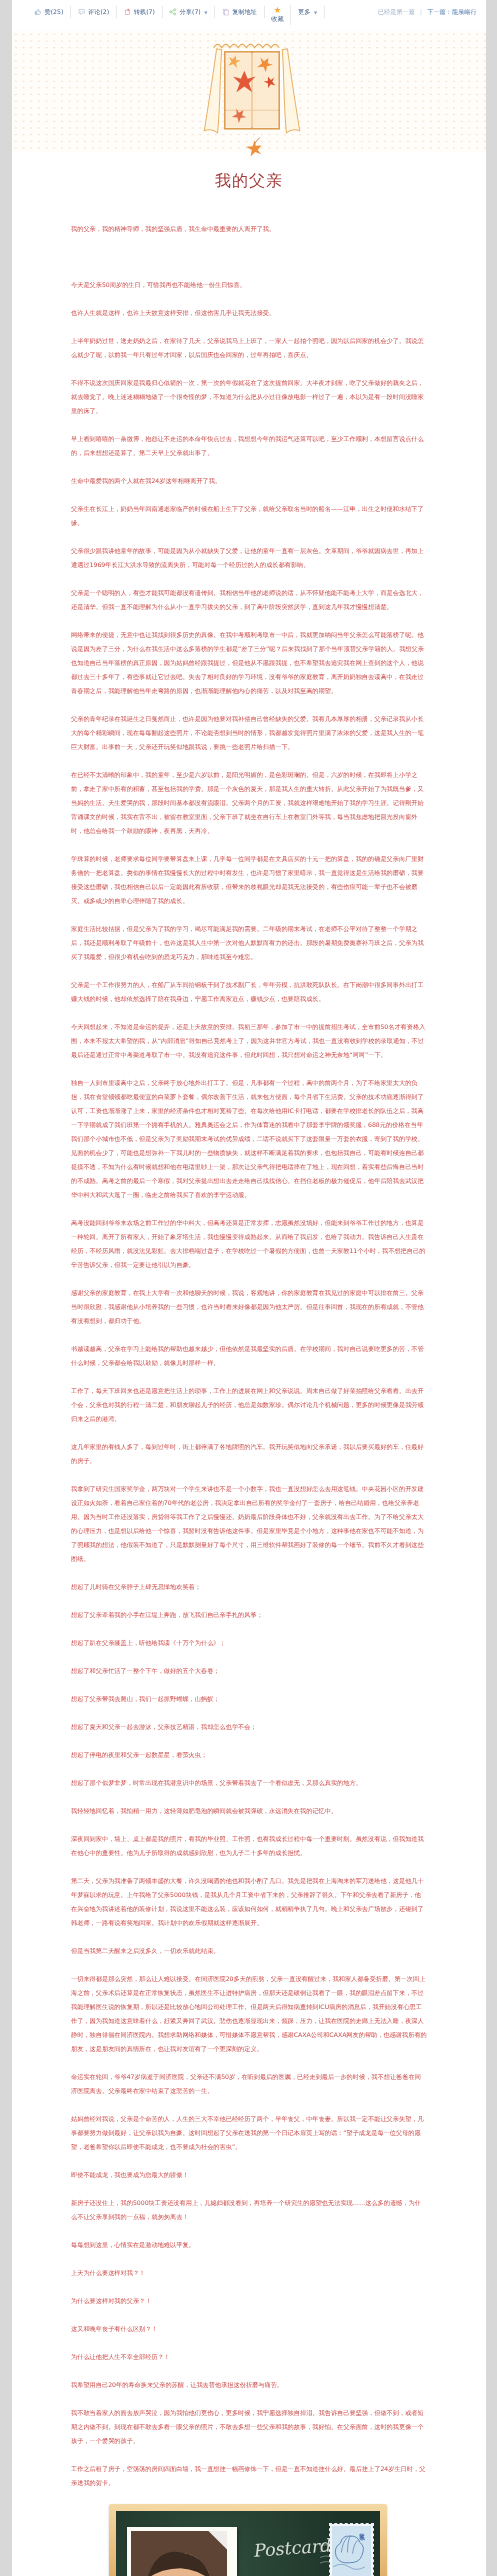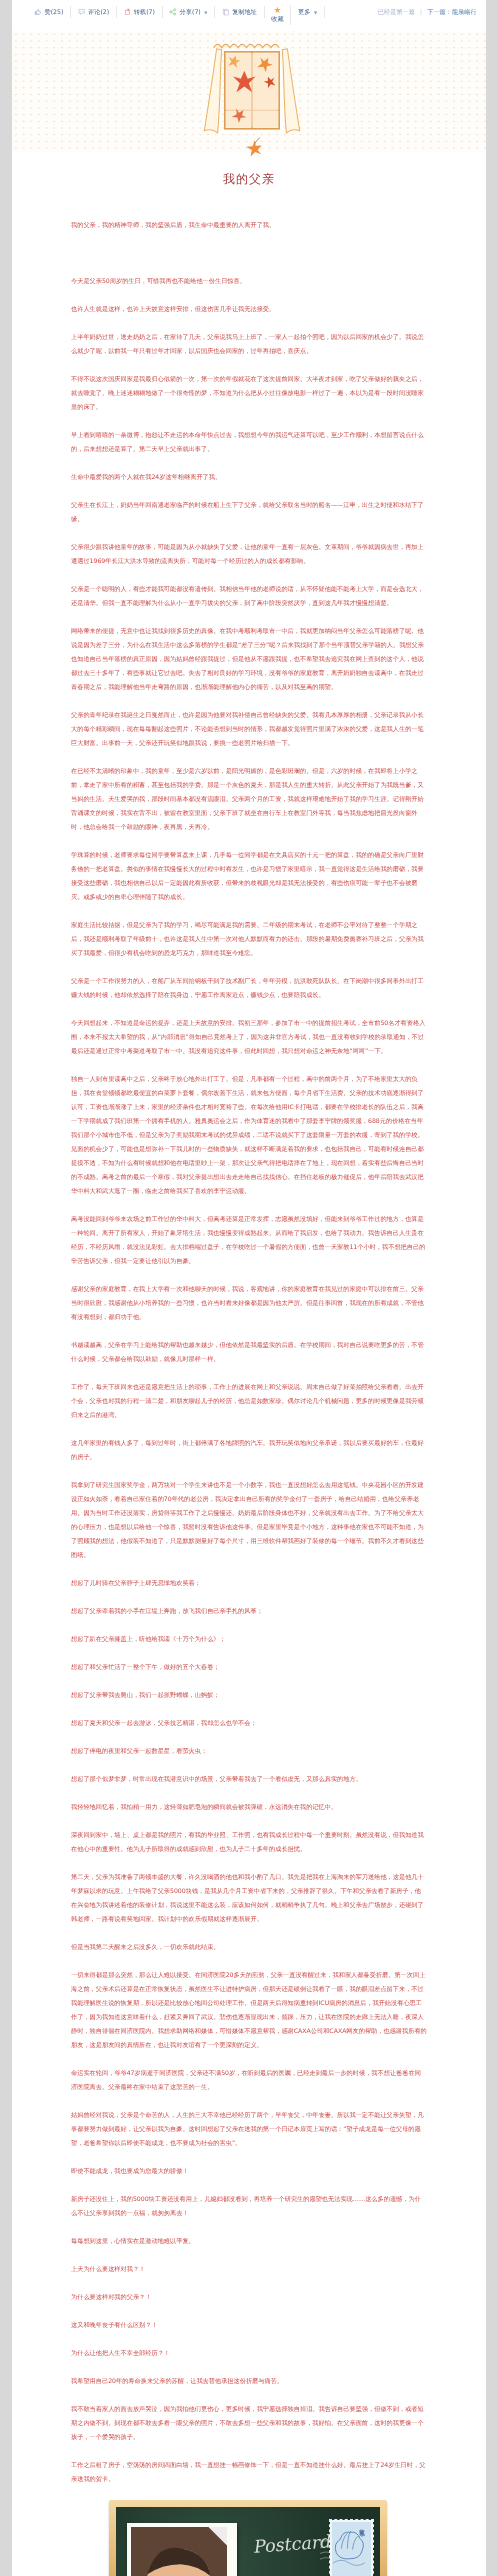--- a/index.html
+++ b/index.html
@@ -21,21 +21,21 @@
   .tb-right a{color:#4a77ad;text-decoration:none;cursor:pointer;}
 
   
   .banner{height:121px;position:relative;overflow:visible;
     background-color:#fffdf9;
     background-image:radial-gradient(#f2dcc5 0.5px, rgba(0,0,0,0) 0.7px);
     background-size:7.7px 6.7px;}
   .window-art{position:absolute;left:181px;top:2.1px;}
 
   
-  .title{margin:19.6px 0 0;text-align:center;color:#a23a3a;font-size:12px;font-weight:400;letter-spacing:1px;}
+  .title{margin:19.6px 0 0;text-align:center;color:#a23a3a;font-size:16px;font-weight:400;letter-spacing:1px;}
   .essay{padding:30px 59px 0;color:#c94744;font-size:6.2px;line-height:14px;text-align:left;}
   .para{margin:0 0 14px;}
   .intro{margin-bottom:42px;}
 
   
   .pc1{width:278px;height:181px;margin:8.2px 0 17.5px 38px;box-sizing:border-box;border-radius:2.1px;cursor:pointer;
     background:linear-gradient(180deg,#f4d9a4,#d9a256 55%,#f0c98b);padding:6.7px 6.7px 8.8px;box-shadow:0 1px 2.1px rgba(0,0,0,.25);}
   .pc1-board{position:relative;width:100%;height:100%;background:radial-gradient(circle at 35% 35%,#31503f,#1d3328 70%);overflow:hidden;}
   .photo1{position:absolute;left:11.3px;top:16.5px;width:103px;height:135px;background:#fdfdf8;padding:3.6px;box-shadow:1px 1.5px 3.1px rgba(0,0,0,.5);}
   .photo1 svg{display:block;}

